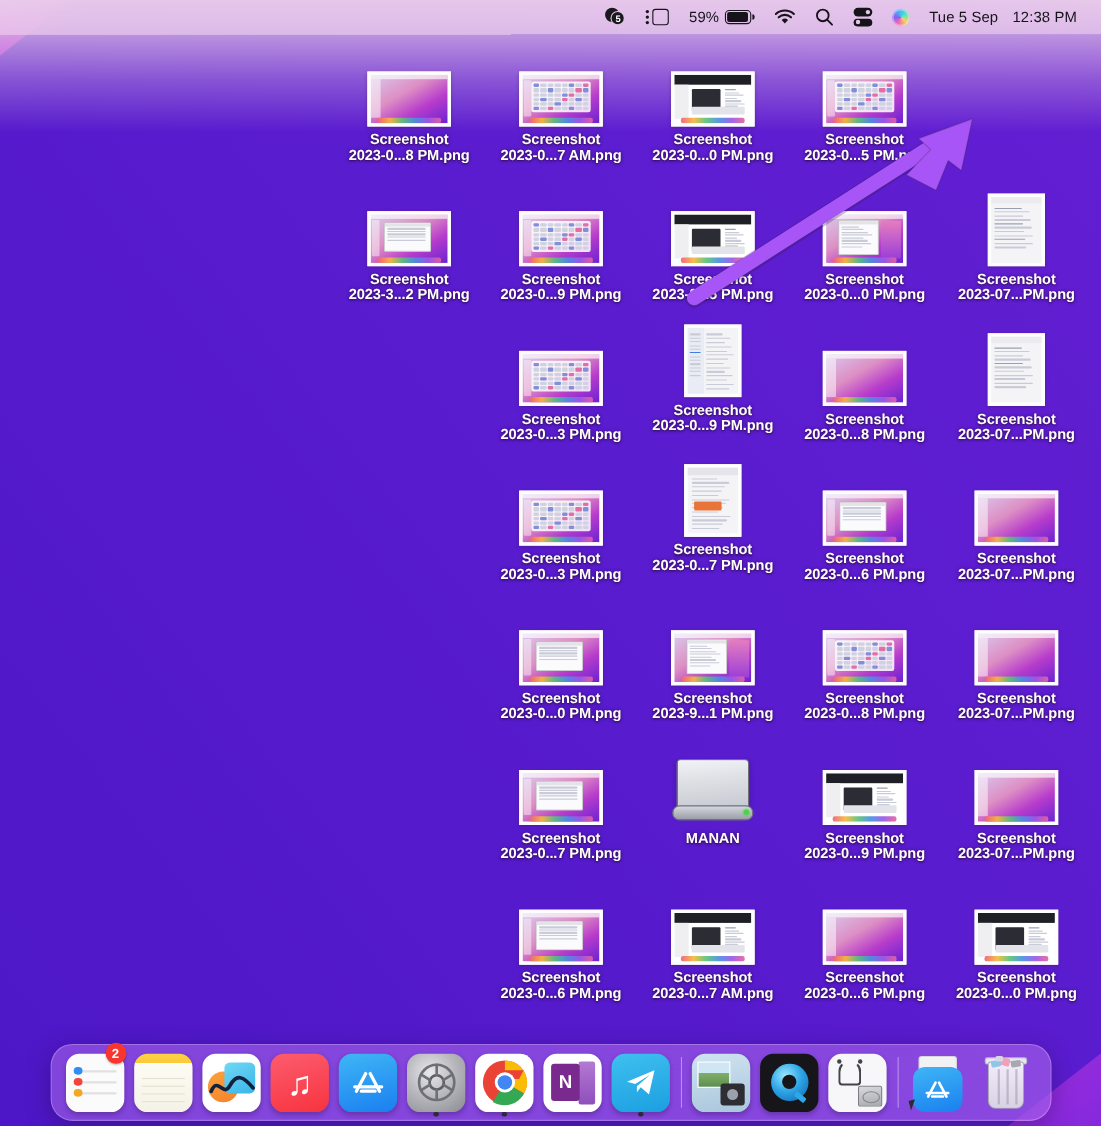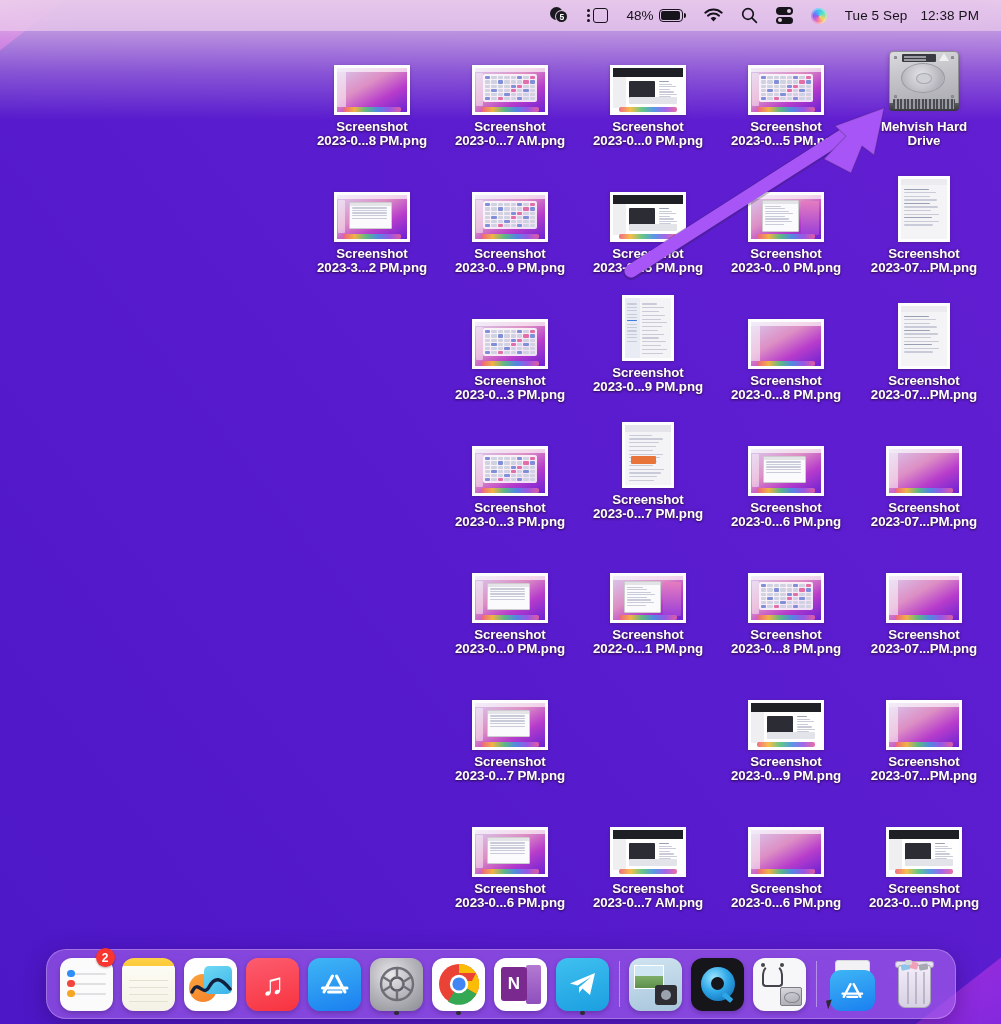--- a/index.html
+++ b/index.html
@@ -329,21 +329,21 @@
   <div class="mb-item">
     <div class="icon-stage">
       <div class="d d1"></div>
         <div class="d d2"></div>
         <div class="d d3"></div>
       <div class="rect"></div>
     </div>
   </div>
 
   <div class="mb-item">
-    <span class="batt-pct mb-text">48%</span>
+    <span class="batt-pct mb-text">59%</span>
     <span class="icon-batt">
       <span class="shell"></span>
         <span class="fill"></span>
         <span class="tip"></span>
     </span>
   </div>
 
   <div class="mb-item">
     <svg width="19" height="15" viewBox="0 0 19 15" aria-hidden="true">
       <path d="M9.5 13.4 L6.6 10.2 a4.4 4.4 0 0 1 5.8 0 Z" fill="#16131b"></path>
@@ -536,38 +536,20 @@
               <i style="background: rgb(127, 143, 216);"></i>
               <i></i>
               <i></i>
             </div>
             <div class="side" style="left: 1px; top: 5px; bottom: 6px; width: 7px; background: rgba(255, 255, 255, 0.45); border-radius: 1px;"></div>
             <div class="dock" style=""></div>
           </div>
         </div>
       </div>
       <div class="icon-label"><span>Screenshot</span><span class="l2">2023-0...5 PM.png</span></div>
-    </div>
-    <div class="desk-icon" style="left: 855px; top: 12px;">
-      <div class="thumb-wrap">
-        <div class="hdd">
-          <div class="body"></div>
-          <div class="armlabel"></div>
-          <div class="warn"></div>
-          <div class="platter"></div>
-          <div class="hub"></div>
-          <div class="screw" style="left:9px;top:7px"></div>
-          <div class="screw" style="right:9px;top:7px"></div>
-          <div class="screw" style="left:9px;bottom:17px"></div>
-          <div class="screw" style="right:9px;bottom:17px"></div>
-          <div class="base"></div>
-          <div class="conn"></div>
-        </div>
-      </div>
-      <div class="icon-label"><span>Mehvish Hard</span><span class="l2">Drive</span></div>
     </div>
     <div class="desk-icon" style="left: 303px; top: 139px;">
       <div class="thumb-wrap">
         <div class="thumb land">
           <div class="mini">
             <div class="bg-desk" style=""></div>
             <div class="topbar" style=""></div>
             <div class="win" style="left: 17%; top: 16%; width: 62%; height: 62%;">
               <div class="winhdr"></div>
             </div>
@@ -1029,21 +1011,21 @@
               <i style="width: 67%;"></i>
               <i style="width: 80%;"></i>
               <i style="width: 93%;"></i>
               <i style="width: 66%;"></i>
             </div>
             <div class="" style="position: absolute; right: 2px; top: 6px; bottom: 4px; width: 26%; background: linear-gradient(rgb(229, 124, 192), rgb(155, 63, 216)); border-radius: 1px;"></div>
             <div class="dock" style=""></div>
           </div>
         </div>
       </div>
-      <div class="icon-label"><span>Screenshot</span><span class="l2">2022-0...1 PM.png</span></div>
+      <div class="icon-label"><span>Screenshot</span><span class="l2">2023-9...1 PM.png</span></div>
     </div>
     <div class="desk-icon" style="left: 717px; top: 520px;">
       <div class="thumb-wrap">
         <div class="thumb land">
           <div class="mini">
             <div class="bg-desk" style=""></div>
             <div class="topbar" style=""></div>
             <div class="grid" style="inset: 14% 11% 22%; grid-template-columns: repeat(8, 1fr); grid-template-rows: repeat(6, 1fr); background: rgba(255, 255, 255, 0.85); padding: 2px; border-radius: 2px;">
               <i style="background: rgb(127, 143, 216);"></i>
               <i></i>
@@ -1129,20 +1111,30 @@
               <i></i>
               <i></i>
               <i></i>
             </div>
             <div class="side" style="left: 1px; top: 5px; bottom: 6px; width: 7px; background: rgba(255, 255, 255, 0.45); border-radius: 1px;"></div>
             <div class="dock" style=""></div>
           </div>
         </div>
       </div>
       <div class="icon-label"><span>Screenshot</span><span class="l2">2023-0...7 PM.png</span></div>
+    </div>
+    <div class="desk-icon" style="left: 579px; top: 647px;">
+      <div class="thumb-wrap">
+        <div class="ext">
+          <div class="top"></div>
+          <div class="front"></div>
+          <div class="led"></div>
+        </div>
+      </div>
+      <div class="icon-label"><span>MANAN</span><span class="l2"></span></div>
     </div>
     <div class="desk-icon" style="left: 717px; top: 647px;">
       <div class="thumb-wrap">
         <div class="thumb land">
           <div class="mini">
             <div class="bg-web" style=""></div>
             <div class="" style="position: absolute; left: 0px; right: 0px; top: 0px; height: 9px; background: rgb(31, 31, 38);"></div>
             <div class="" style="position: absolute; left: 0px; top: 9px; bottom: 4px; width: 13px; background: rgb(239, 239, 242);"></div>
             <div class="hero" style="left: 16px; top: 13px; width: 26px; height: 21px; background: rgb(44, 44, 52);"></div>
             <div class="lines" style="left: 46px; top: 13px; right: 4px;">

